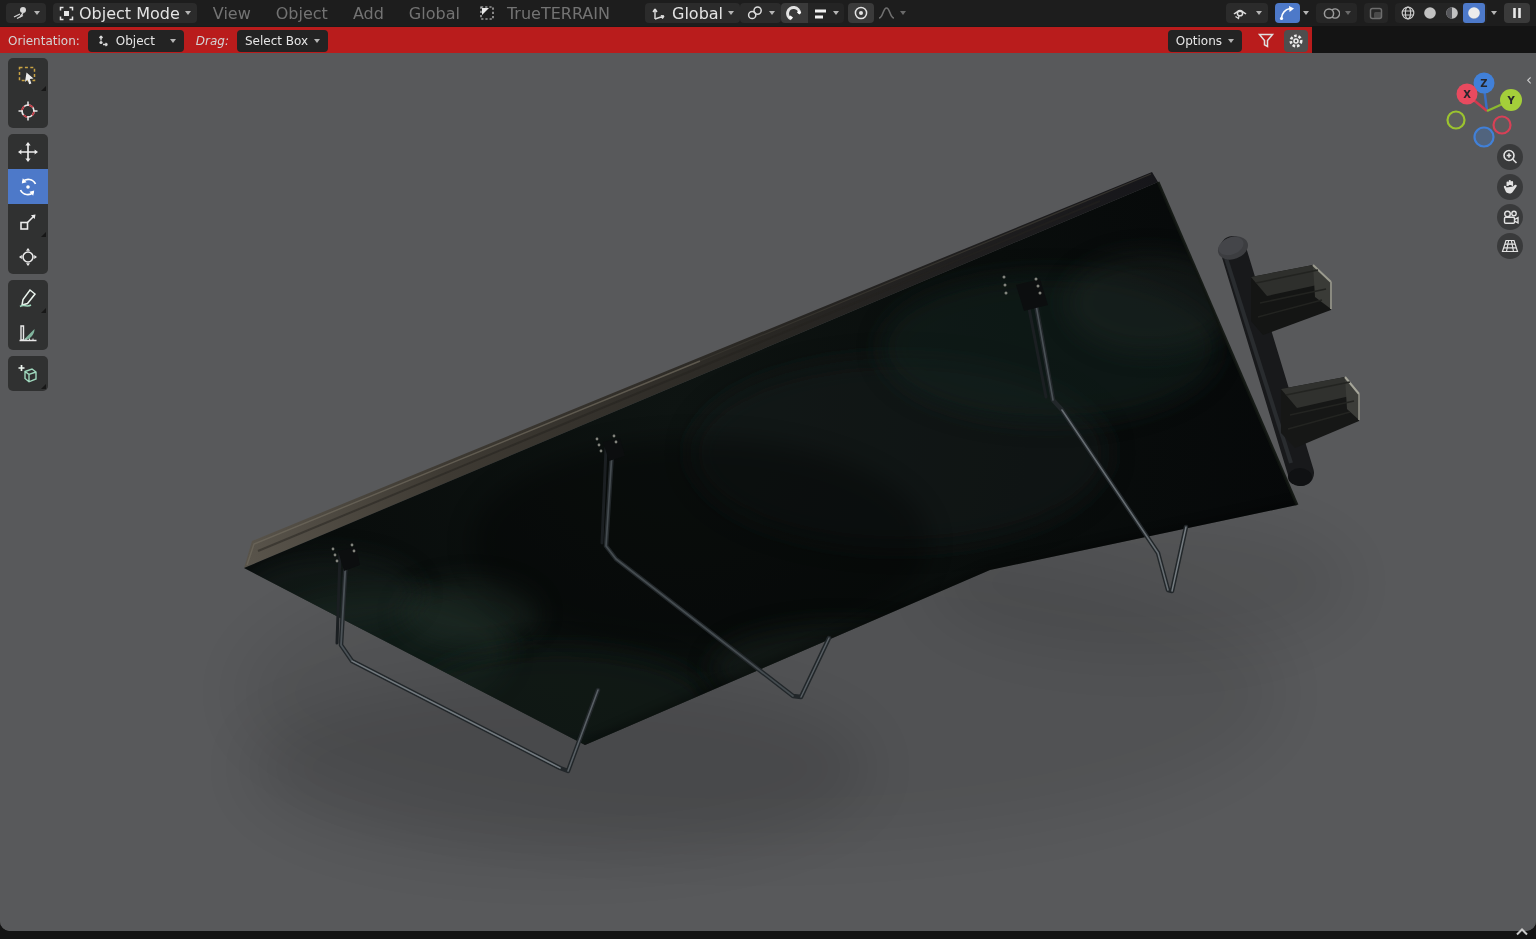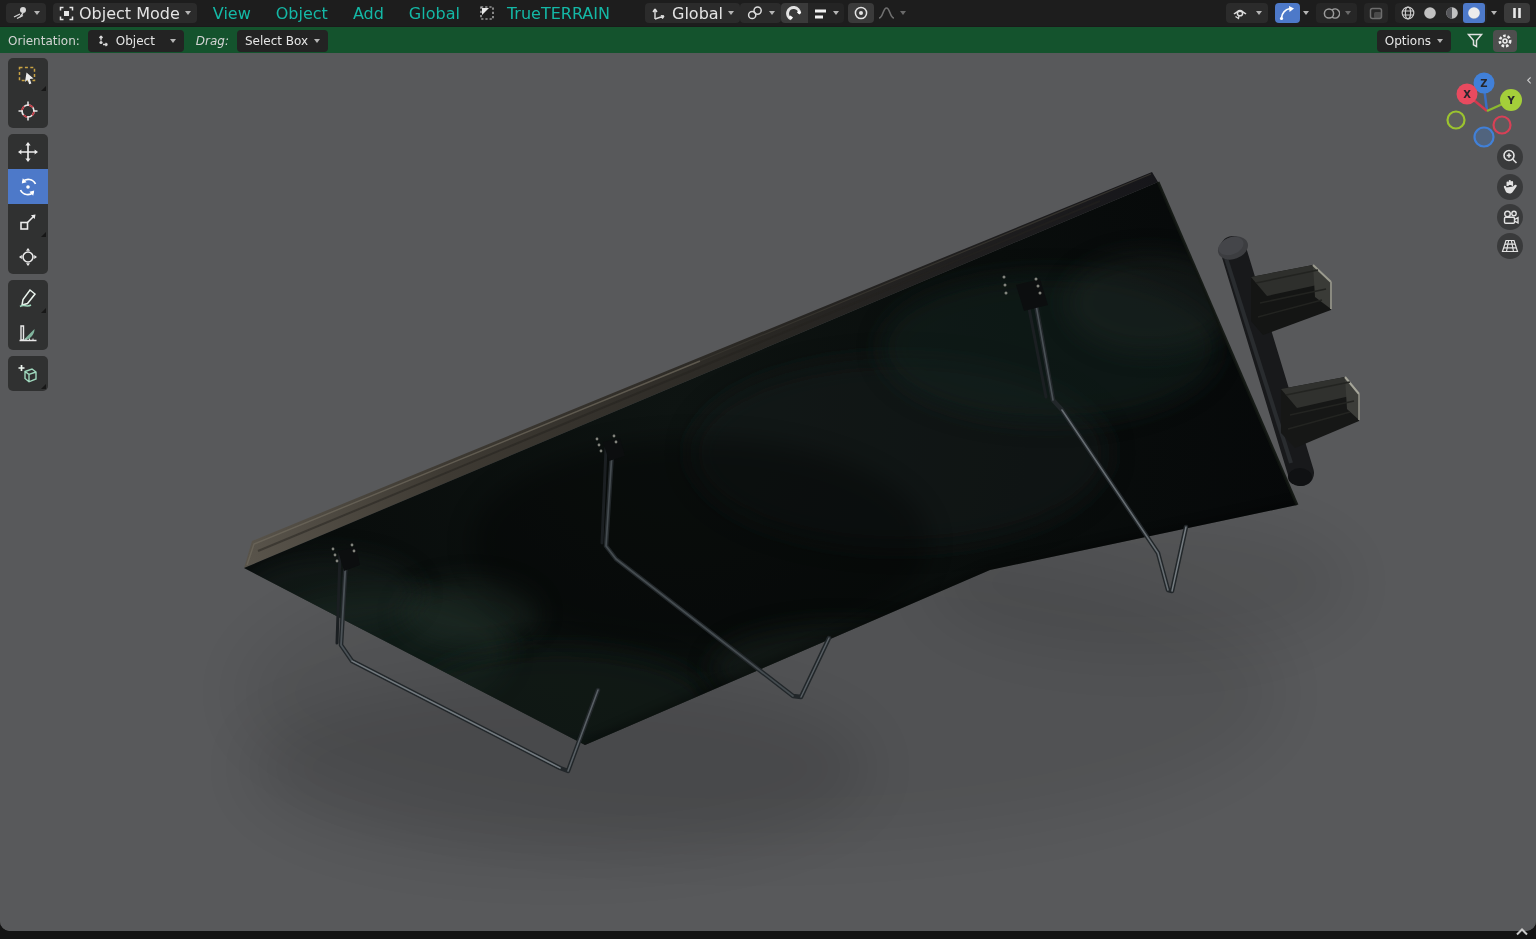--- a/index.html
+++ b/index.html
@@ -8,39 +8,39 @@
 
   
   .topbar { position:absolute; left:0; top:0; width:1536px; height:26px;
     background:#1d1d1d; color:#d8d8d8; font-size:16px; z-index:30; }
   .tb-left { position:absolute; left:6px; top:0; height:26px; display:flex; align-items:center; gap:7px; }
   .tb-center { position:absolute; left:645px; top:0; height:26px; display:flex; align-items:center; gap:0;justify-content:space-between; }
   .tb-right { position:absolute; right:6px; top:0; height:26px; display:flex; align-items:center; gap:7px; }
 
   .btn { display:flex; align-items:center; gap:5px; height:20px; padding:0 6px;
     background:#2b2b2b; border-radius:4px; color:#e3e3e3; cursor:default; }
-  .menu-item { padding:0 9px; color:#14b8a6; height:26px; display:flex; align-items:center; }
+  .menu-item { padding:0 9px; color:#737373; height:26px; display:flex; align-items:center; }
   .chev { width:0; height:0; border-left:3.5px solid transparent; border-right:3.5px solid transparent;
     border-top:4.5px solid #b5b5b5; display:inline-block; }
   .chev.dim { border-top-color:#6a6a6a; }
 
   .pairL { border-radius:4px 0 0 4px; background:#3a3a3a; }
   .pairR { border-radius:0 4px 4px 0; background:#242424; }
   .bluebtn { background:#4d79c9; }
   .icon { display:inline-flex; align-items:center; justify-content:center; }
 
   .shade-group { display:flex; align-items:center; background:#242424; border-radius:4px; height:20px; padding:0 2px; gap:0; }
   .shade-group .sbtn { width:22px; height:20px; display:flex; align-items:center; justify-content:center; border-radius:3px; }
   .shade-group .sbtn.active { background:#4d79c9; }
 
   
-  .header2 { position:absolute; left:0; top:26px; width:1536px; height:27px;
-    background:#14532d; border-top:1px solid #1a1a1a; color:#d4d4d4; font-size:12px; z-index:30; }
+  .header2 { position:absolute; left:0; top:26px; width:1312px; height:27px;
+    background:#b91c1c; border-top:1px solid #1a1a1a; color:#d4d4d4; font-size:12px; z-index:30; }
   .h2-left { position:absolute; left:8px; top:0; height:27px; display:flex; align-items:center; gap:8px; }
-  .h2-right { position:absolute; right:19px; top:0; height:27px; display:flex; align-items:center; gap:9px; }
+  .h2-right { position:absolute; right:4px; top:0; height:27px; display:flex; align-items:center; gap:9px; }
   .field { display:flex; align-items:center; gap:6px; height:22px; padding:0 8px;
     background:#232323; border-radius:4px; color:#e6e6e6; }
   .gearbtn { width:24px; height:22px; background:#4e4e4e; border-radius:4px;
     display:flex; align-items:center; justify-content:center; }
 
   
   .vp-wrap { position:absolute; left:0; top:53px; width:1536px; height:886px; background:#141414; }
   .viewport { position:absolute; left:0; top:0; width:1536px; height:878px;
     background:#58595b; border-radius:0 0 10px 10px; overflow:hidden; }
   .scene { position:absolute; left:0; top:0; }

